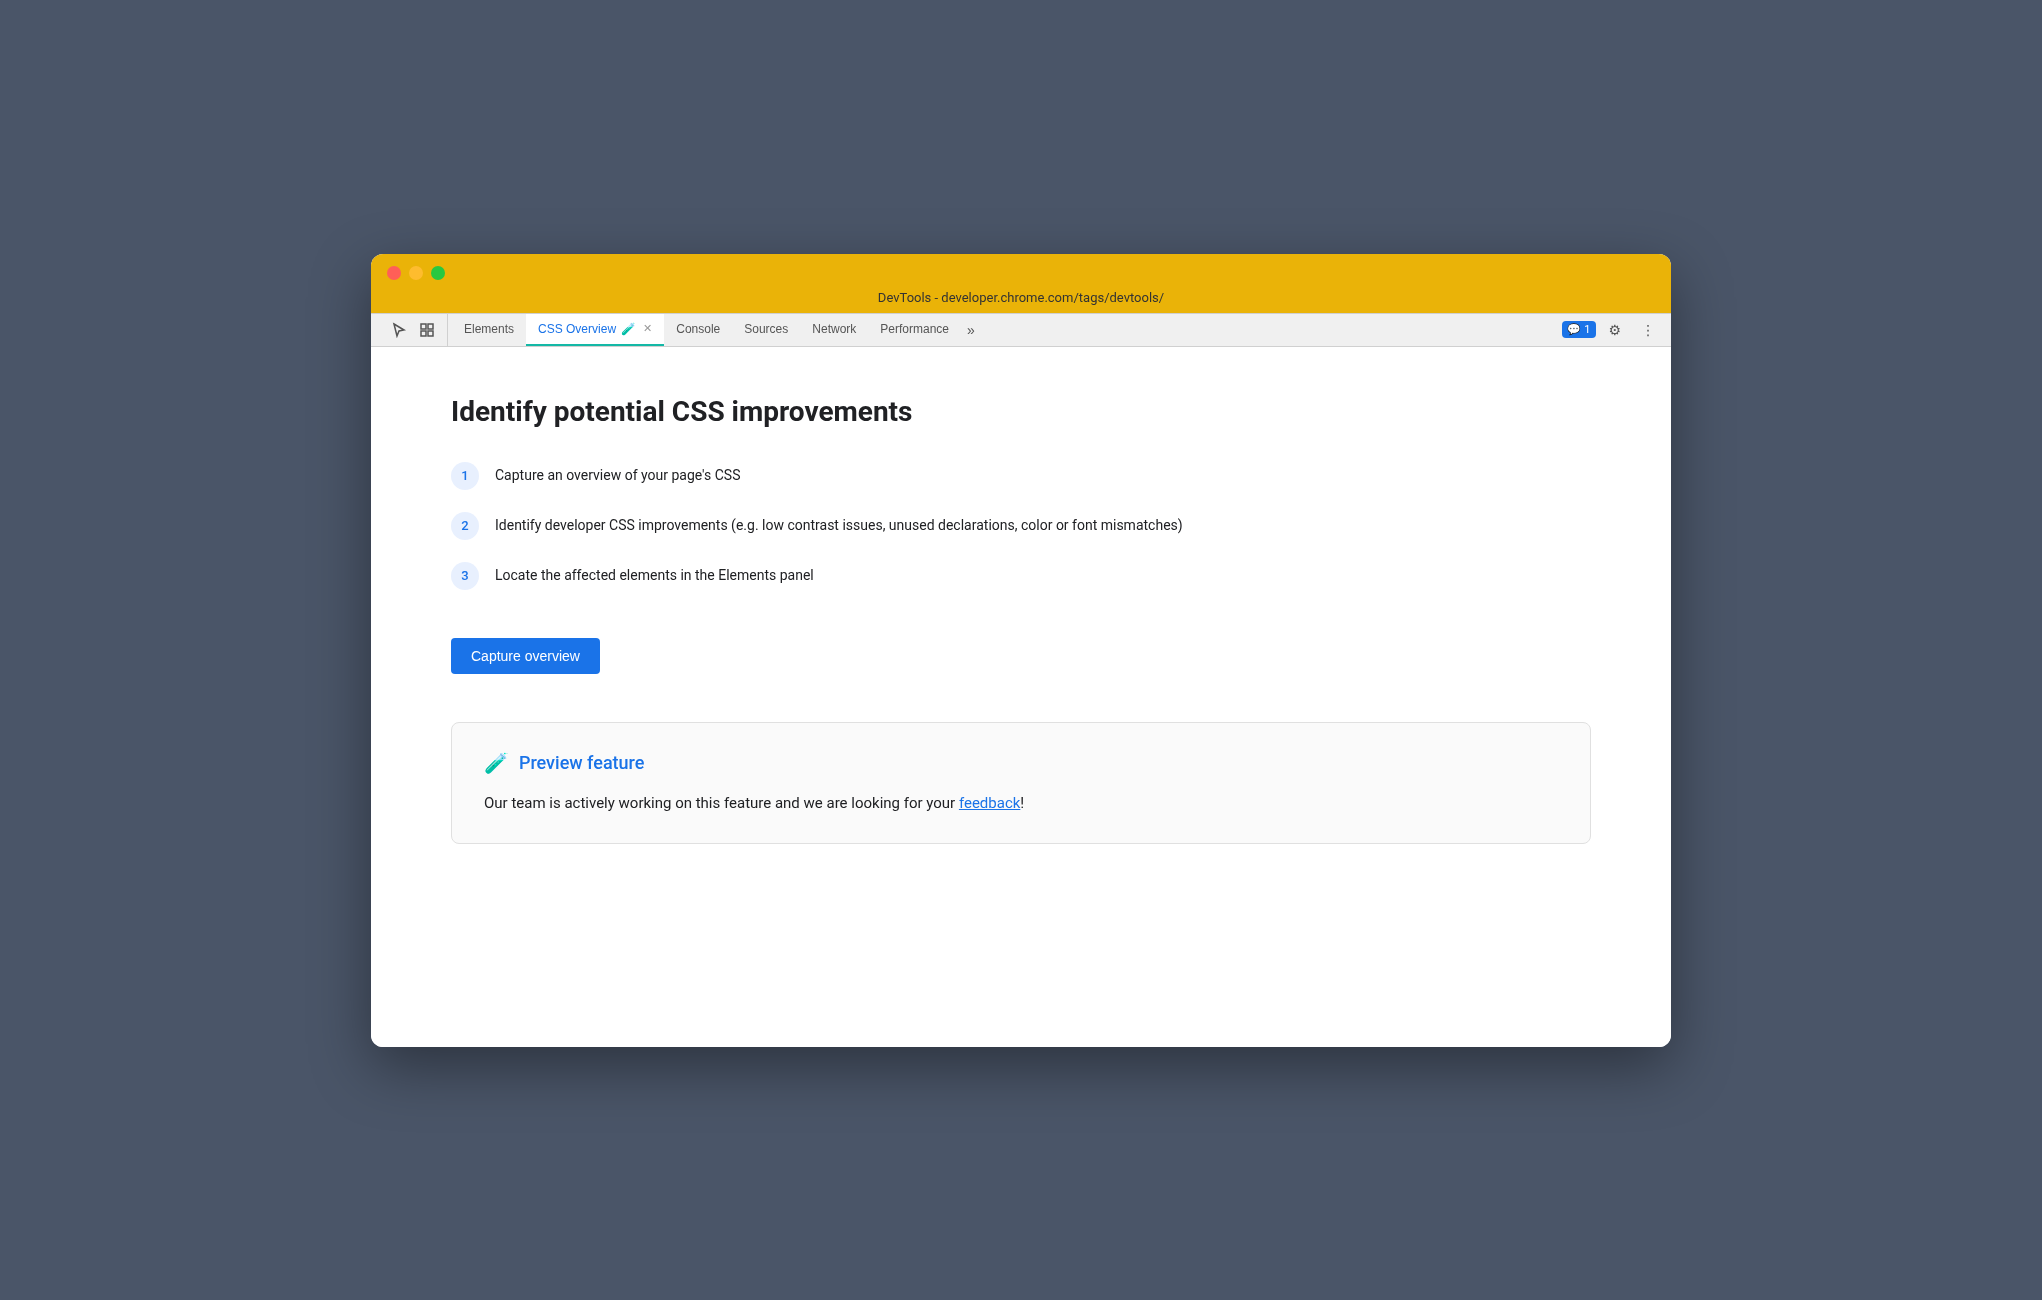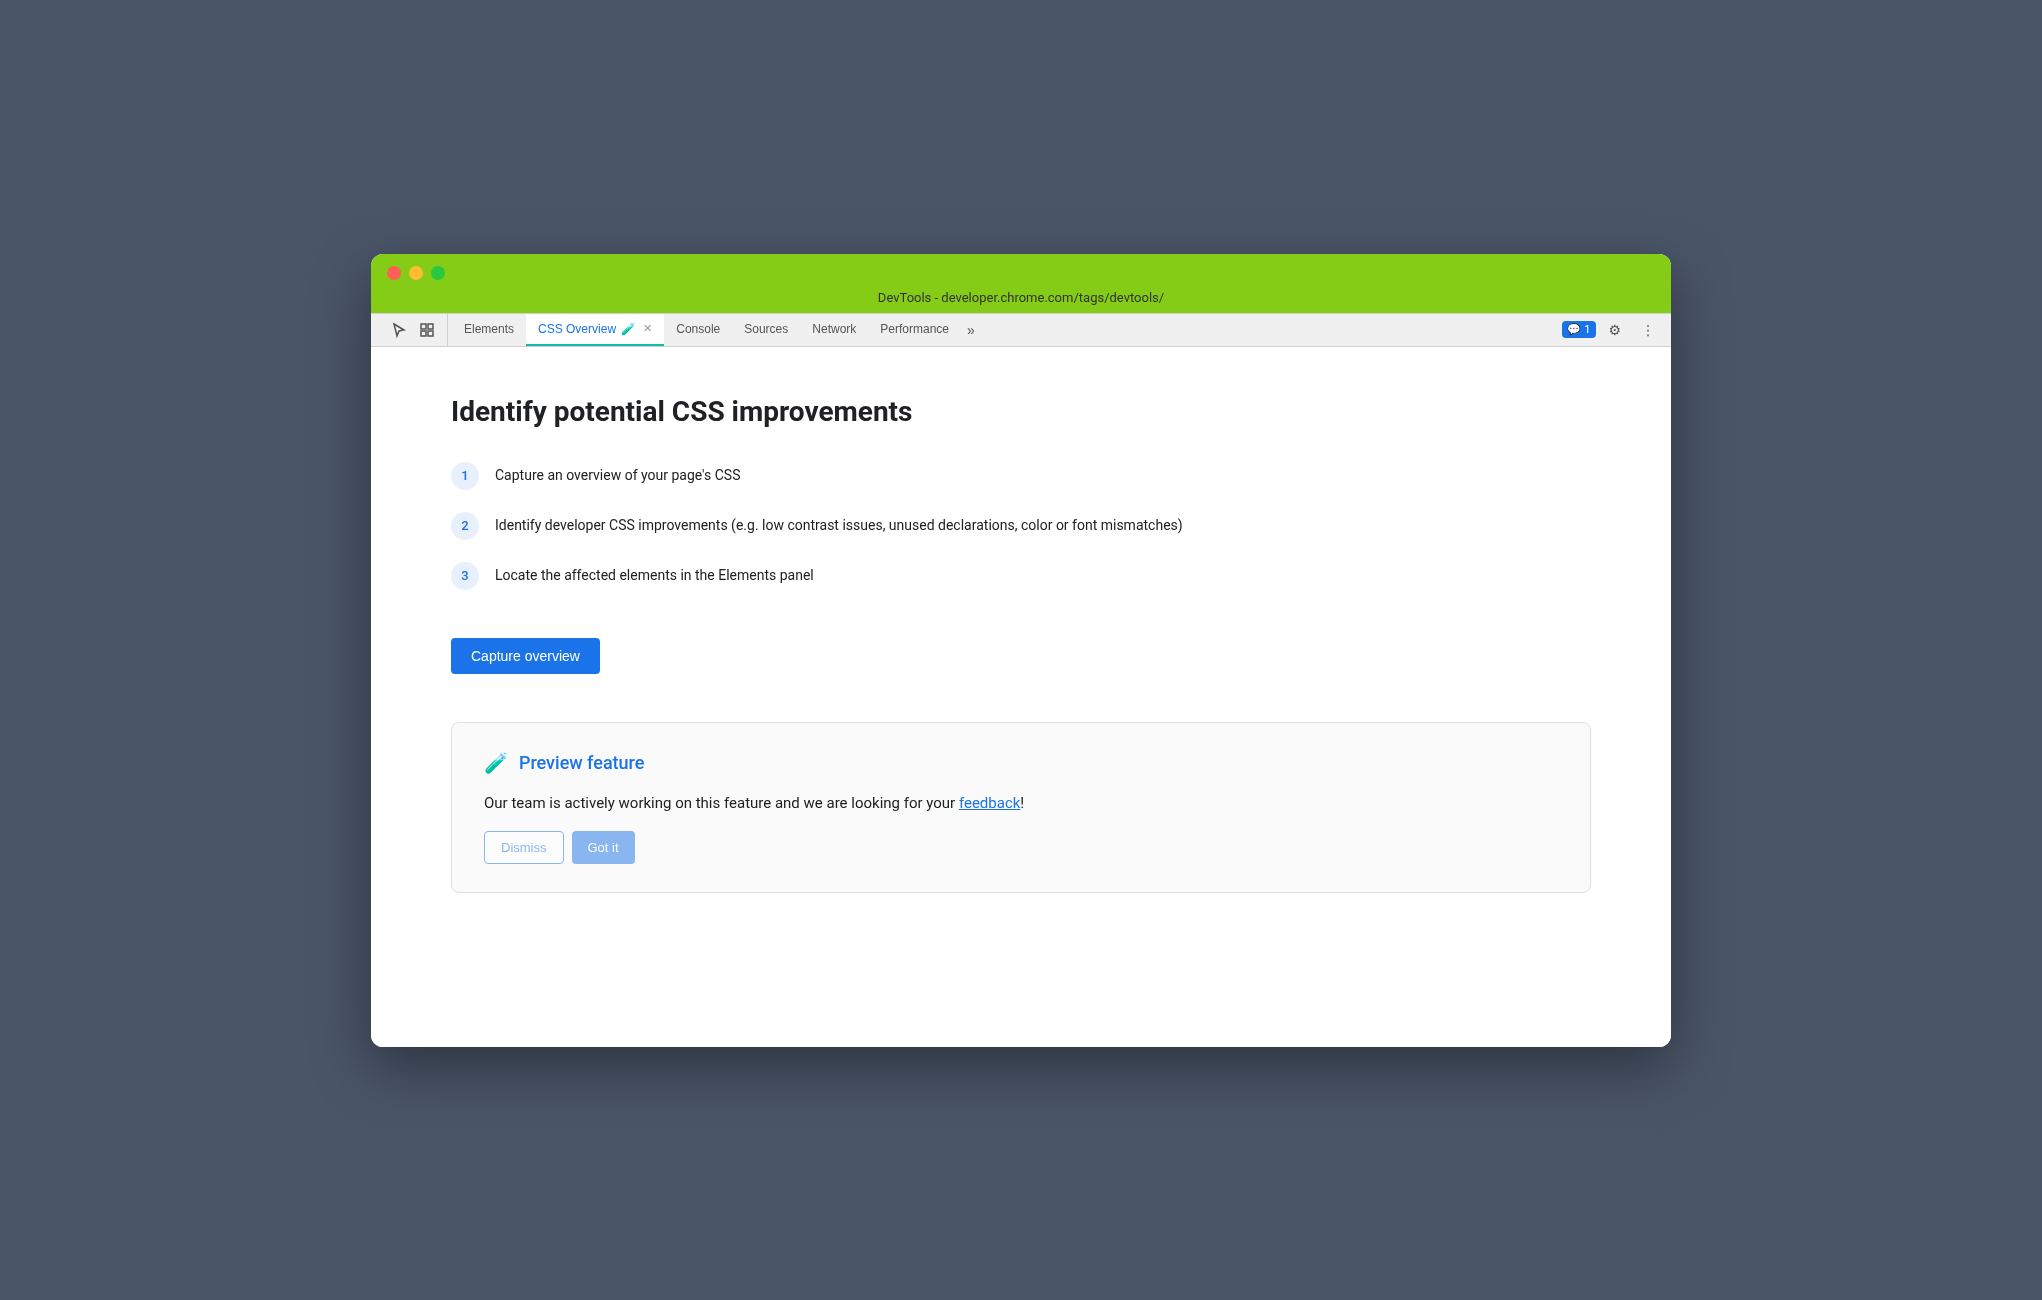--- a/index.html
+++ b/index.html
@@ -19,21 +19,21 @@
 
     .browser-window {
       width: 1300px;
       background: #ffffff;
       border-radius: 12px;
       box-shadow: 0 20px 60px rgba(0,0,0,0.4);
       overflow: hidden;
     }
 
     .title-bar {
-      background: #84cc16;
+      background: #eab308;
       padding: 12px 16px 0 16px;
       border-bottom: 1px solid #d0d0d0;
     }
 
     .window-controls {
       display: flex;
       gap: 8px;
       margin-bottom: 10px;
     }
 
@@ -372,19 +372,15 @@
     <button class="capture-btn">Capture overview</button>
 
     <div class="preview-card">
       <div class="preview-header">
         <span class="flask-icon">🧪</span>
         <span class="preview-title">Preview feature</span>
       </div>
       <p class="preview-text">
         <span>Our team is actively working on this feature and we are looking for your </span><a href="#">feedback</a><span>!</span>
       </p>
-      <div class="preview-buttons">
-        <button class="preview-btn-outline">Dismiss</button>
-        <button class="preview-btn-filled">Got it</button>
-      </div>
     </div>
   </div>
 </div>
 
 </body></html>

